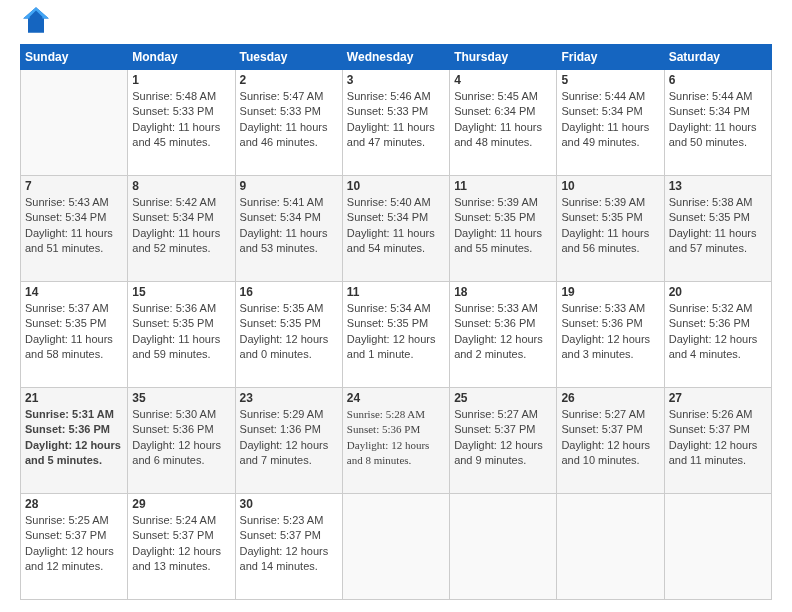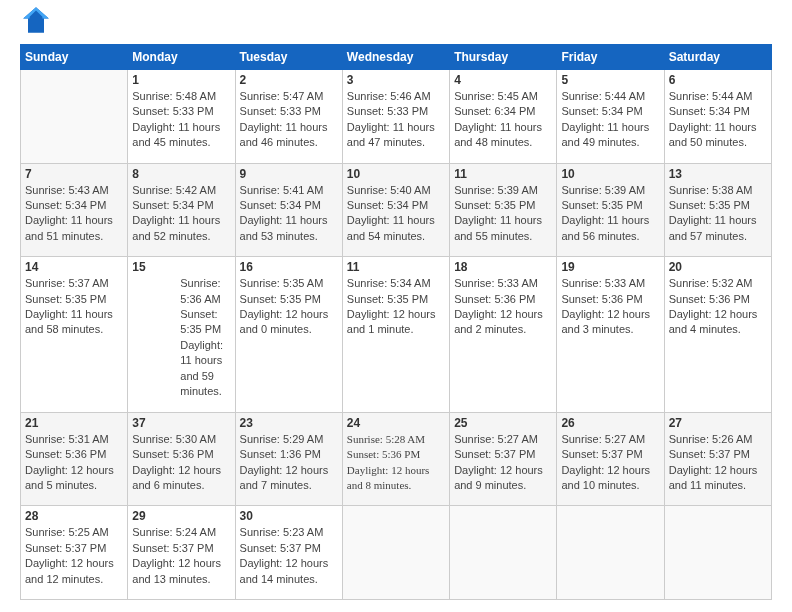--- a/index.html
+++ b/index.html
@@ -237,21 +237,21 @@
         <tr>
           <td>
             <span class="day-number">14</span>
             <div class="day-info" style="white-space: pre-line;">Sunrise: 5:37 AM
 Sunset: 5:35 PM
 Daylight: 11 hours
 and 58 minutes.</div>
           </td>
           <td>
             <span class="day-number">15</span>
-            <div class="day-info" style="white-space: pre-line; margin-left: 48px;">Sunrise: 5:36 AM
+            <div class="day-info" style="white-space: pre-line;">Sunrise: 5:36 AM
 Sunset: 5:35 PM
 Daylight: 11 hours
 and 59 minutes.</div>
           </td>
           <td>
             <span class="day-number">16</span>
             <div class="day-info" style="white-space: pre-line;">Sunrise: 5:35 AM
 Sunset: 5:35 PM
 Daylight: 12 hours
 and 0 minutes.</div>
@@ -281,27 +281,27 @@
             <span class="day-number">20</span>
             <div class="day-info" style="white-space: pre-line;">Sunrise: 5:32 AM
 Sunset: 5:36 PM
 Daylight: 12 hours
 and 4 minutes.</div>
           </td>
         </tr>
         <tr class="row-stripe">
           <td>
             <span class="day-number">21</span>
-            <div class="day-info" style="white-space: pre-line;">Sunrise: 5:31 AM
+            <div class="day-info" style="white-space: pre-line; font-weight: bold;">Sunrise: 5:31 AM
 Sunset: 5:36 PM
 Daylight: 12 hours
 and 5 minutes.</div>
           </td>
           <td>
-            <span class="day-number">37</span>
+            <span class="day-number">35</span>
             <div class="day-info" style="white-space: pre-line;">Sunrise: 5:30 AM
 Sunset: 5:36 PM
 Daylight: 12 hours
 and 6 minutes.</div>
           </td>
           <td>
             <span class="day-number">23</span>
             <div class="day-info" style="white-space: pre-line;">Sunrise: 5:29 AM
 Sunset: 1:36 PM
 Daylight: 12 hours

